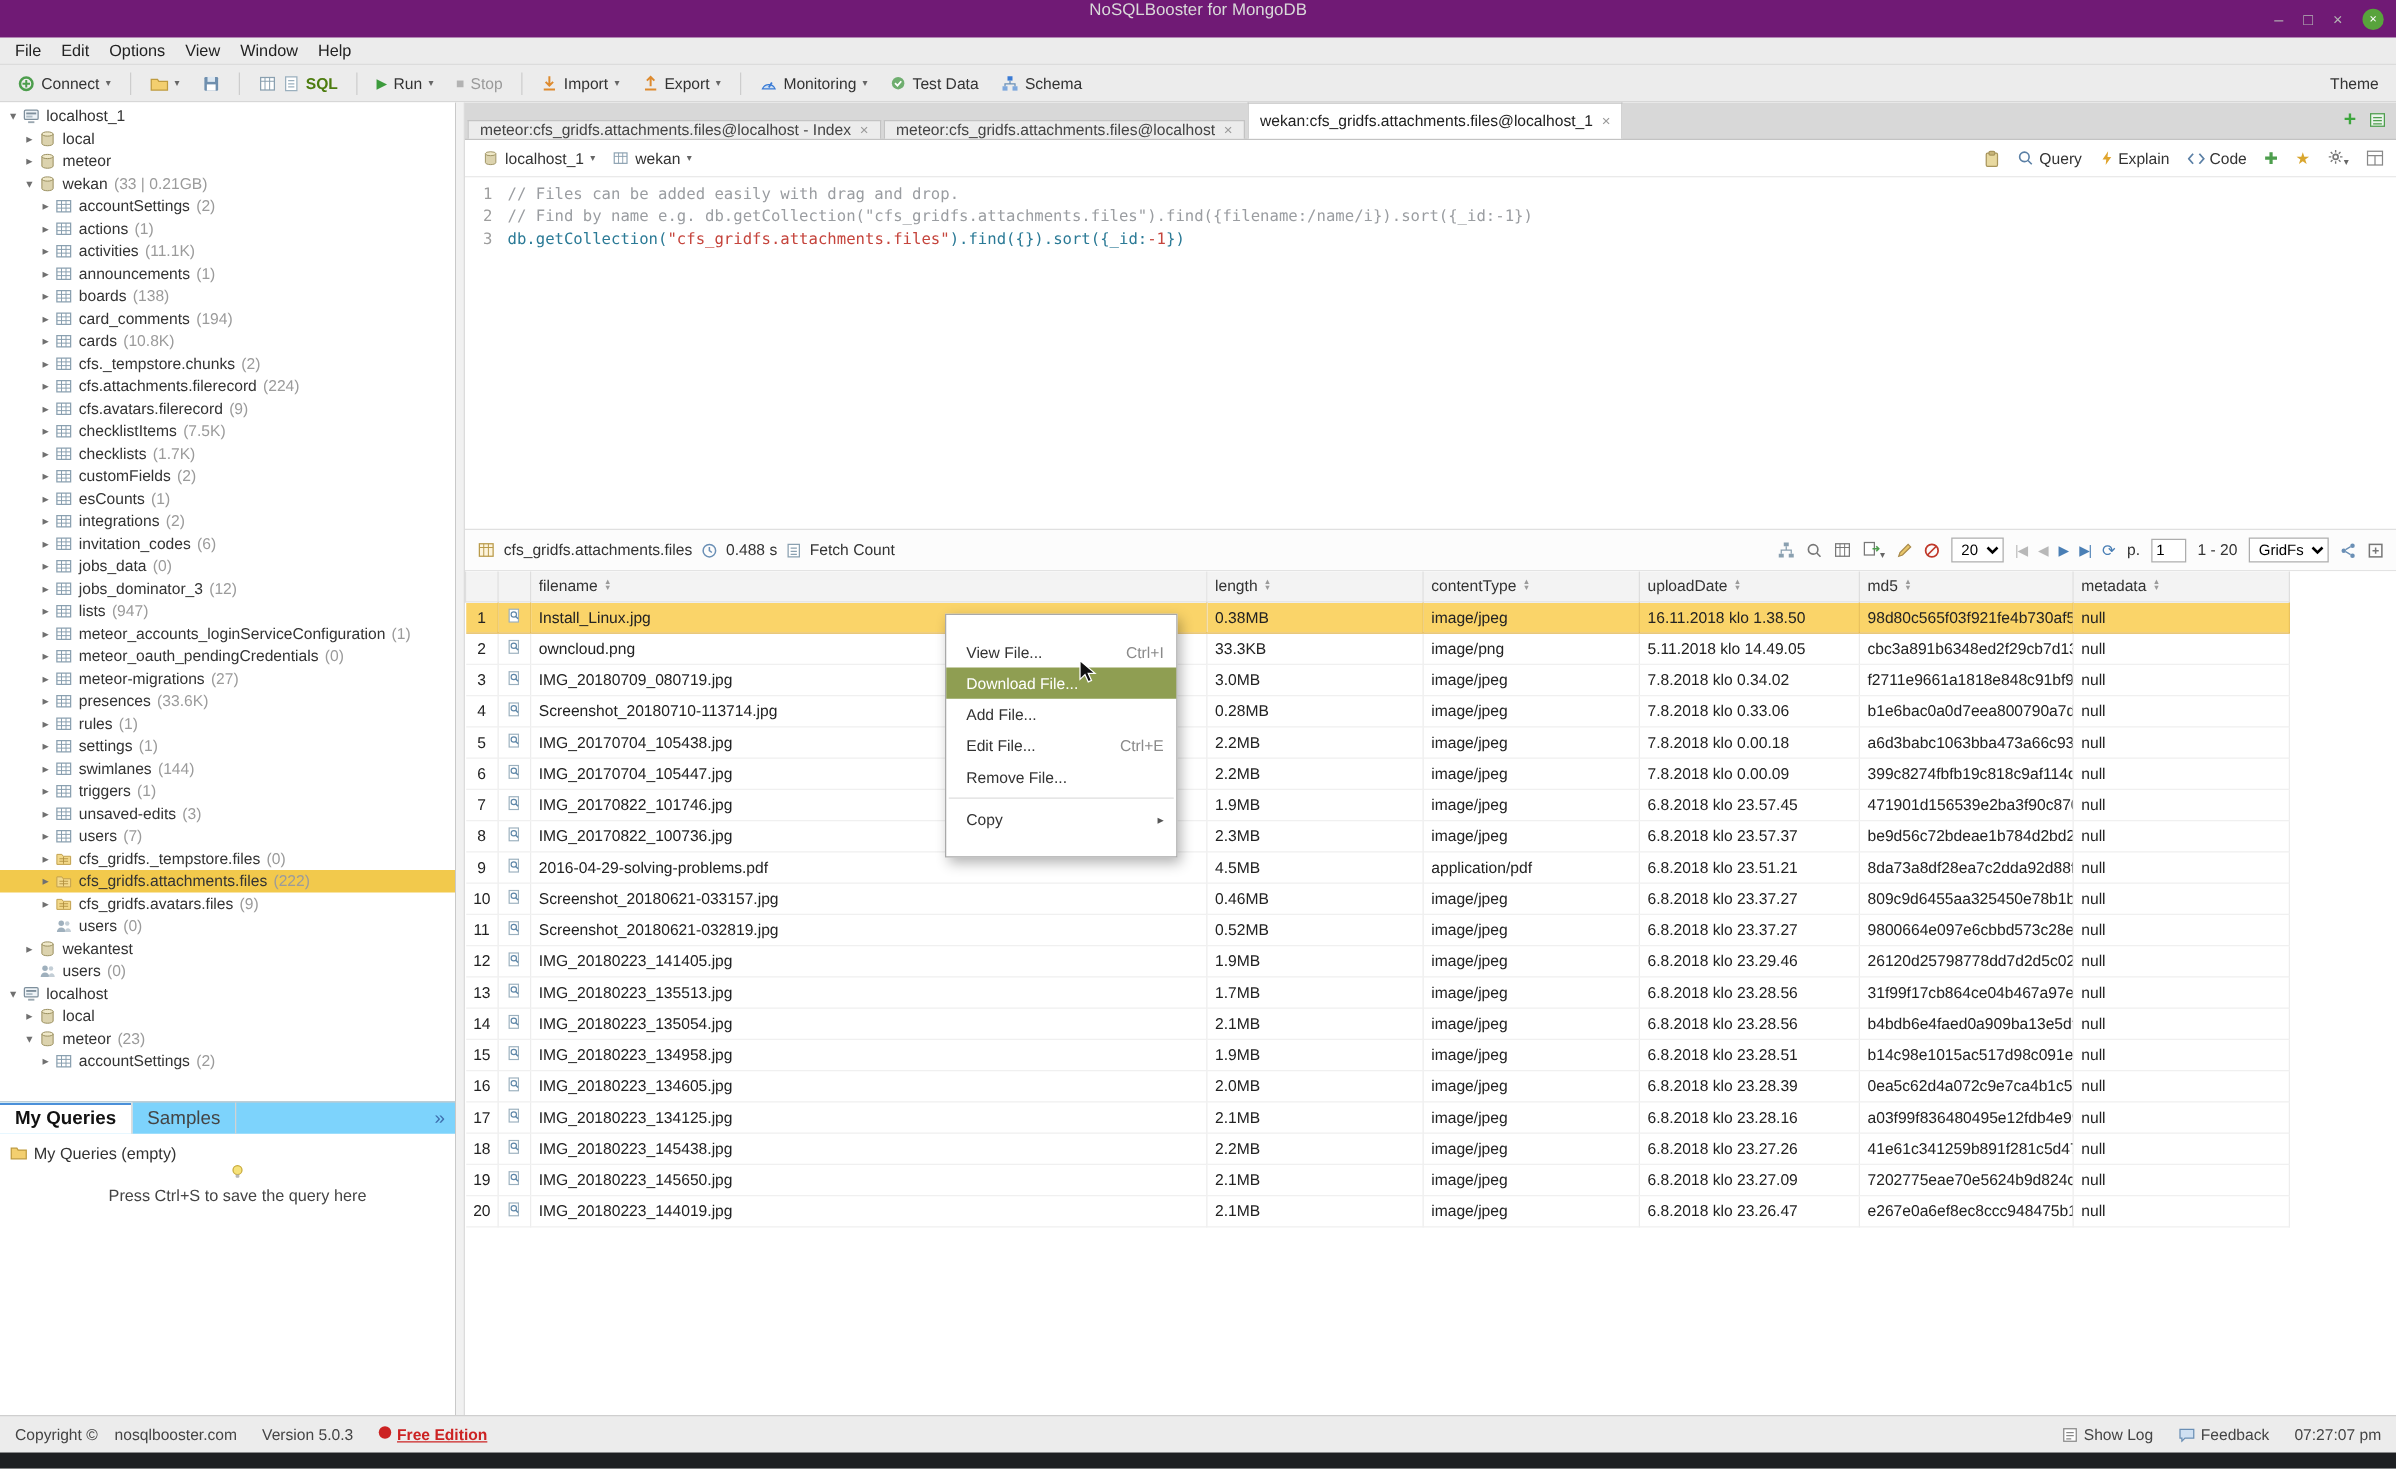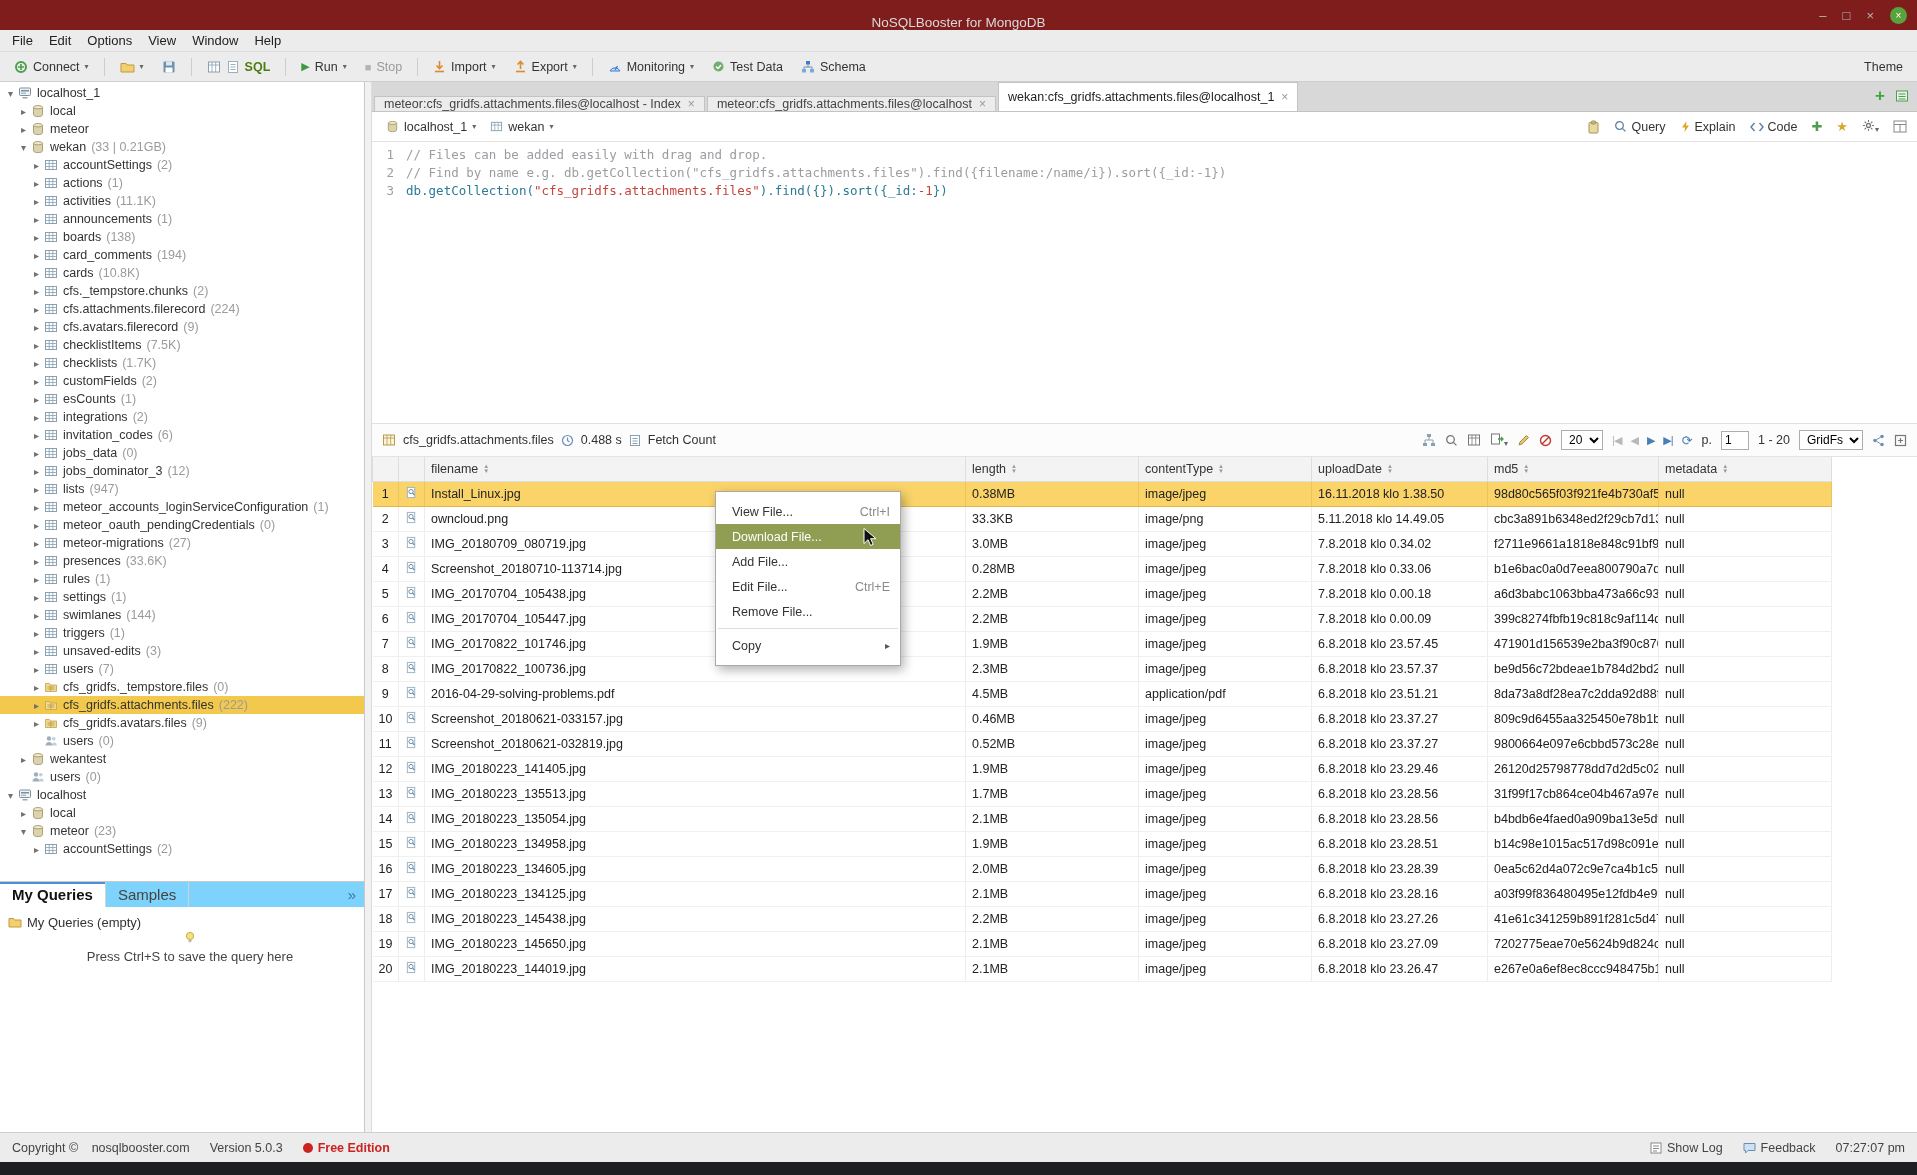--- a/index.html
+++ b/index.html
@@ -1,21 +1,21 @@
 <!DOCTYPE html>
 <html><head>
 <meta charset="utf-8">
 <style>
   * { margin:0; padding:0; box-sizing:border-box; }
   html,body { width:1917px; height:1175px; overflow:hidden; }
   body { font-family:"Liberation Sans", sans-serif; font-size:13px; color:#333; background:#fff; }
   .app { position:relative; width:1917px; height:1175px; display:flex; flex-direction:column; overflow:hidden; }
 
   
-  .titlebar { flex:0 0 30px; background:#7f1d1d; color:#d9d9d9; display:flex; align-items:flex-end; justify-content:center; position:relative; font-size:13.5px; }
+  .titlebar { flex:0 0 30px; background:#701a75; color:#d9d9d9; display:flex; align-items:flex-start; justify-content:center; position:relative; font-size:13.5px; }
   .win-controls { position:absolute; right:10px; top:0; height:100%; display:flex; align-items:center; gap:16px; color:#b5b5b5; font-size:13px; }
   .win-btn { cursor:default; }
   .rec-circle { width:17px; height:17px; border-radius:50%; background:#58a33c; color:#fff; font-size:10px; display:flex; align-items:center; justify-content:center; }
 
   
   .menubar { flex:0 0 22px; background:#ececec; display:flex; align-items:center; padding-left:4px; border-bottom:1px solid #dcdcdc; }
   .menu-item { padding:2px 8px; color:#222; }
 
   
   .toolbar { flex:0 0 30px; background:#ececec; border-bottom:1px solid #cfcfcf; display:flex; align-items:center; padding:0 8px; gap:6px; font-size:12.5px; color:#333; }
@@ -91,30 +91,30 @@
   table.grid { border-collapse:collapse; table-layout:fixed; width:1459px; font-size:12.5px; }
   table.grid th { background:#f3f3f3; border:1px solid #dedede; border-top:none; font-weight:normal; text-align:left; padding:0 6px; height:24px; color:#333; overflow:hidden; white-space:nowrap; }
   table.grid td { border-right:1px solid #ededed; border-bottom:1px solid #f0f0f0; padding:0 6px; height:25px; white-space:nowrap; overflow:hidden; color:#222; }
   td.rownum { color:#555; text-align:center; padding:0 2px; }
   td.rowico { text-align:center; padding:0 2px; }
   tr.selected td { background:#fad469; border-bottom-color:#e3b64e; border-right-color:#eac25e; }
   .sort { display:inline-flex; flex-direction:column; margin-left:5px; vertical-align:middle; }
   .sort span { font-size:6px; line-height:5px; color:#9a9a9a; }
 
   
-  .context-menu { position:absolute; left:715px; top:491px; width:186px; background:#fff; border:1px solid #a9a9a9; box-shadow:3px 4px 10px rgba(0,0,0,.3); padding:7px 0; z-index:60; font-size:12.5px; }
+  .context-menu { position:absolute; left:756px; top:491px; width:186px; background:#fff; border:1px solid #a9a9a9; box-shadow:3px 4px 10px rgba(0,0,0,.3); padding:17px 0; z-index:60; font-size:12.5px; }
   .cm-item { height:25px; display:flex; align-items:center; padding:0 10px 0 16px; color:#333; }
   .cm-item .shortcut { margin-left:auto; color:#8a8a8a; }
   .cm-item .subarrow { margin-left:auto; font-size:10px; color:#555; }
   .cm-item.hl { background:#8f9e52; color:#fff; }
   .cm-sep { height:1px; background:#dedede; margin:4px 2px; }
 
   
   .statusbar { flex:0 0 30px; background:#ececec; border-top:1px solid #cfcfcf; display:flex; align-items:center; padding:0 12px; gap:20px; font-size:12.5px; color:#444; }
-  .free-edition { color:#cc2222; display:flex; align-items:center; gap:5px; }
+  .free-edition { color:#cc2222; display:flex; gap:5px;text-decoration:underline; }
   .red-dot { width:10px; height:10px; border-radius:50%; background:#cc2222; display:inline-block; }
   .sb-right { margin-left:auto; display:flex; align-items:center; gap:20px; }
   .sb-item { display:flex; align-items:center; gap:5px; }
   .bottom-strip { flex:0 0 13px; background:#1d1f22; }
 
   .cursor-svg { position:absolute; left:860px; top:527px; z-index:70; }
 </style>
 </head>
 <body>
 

